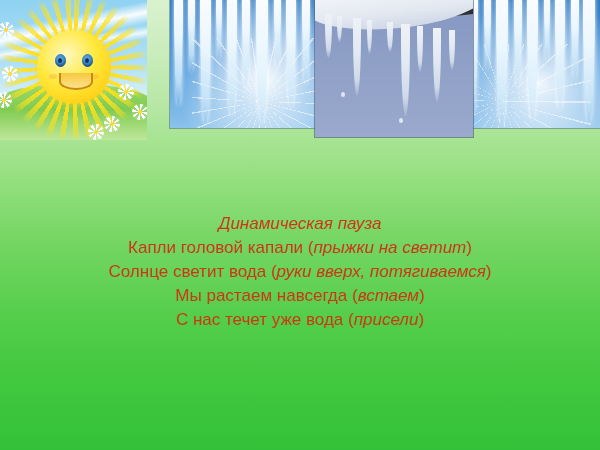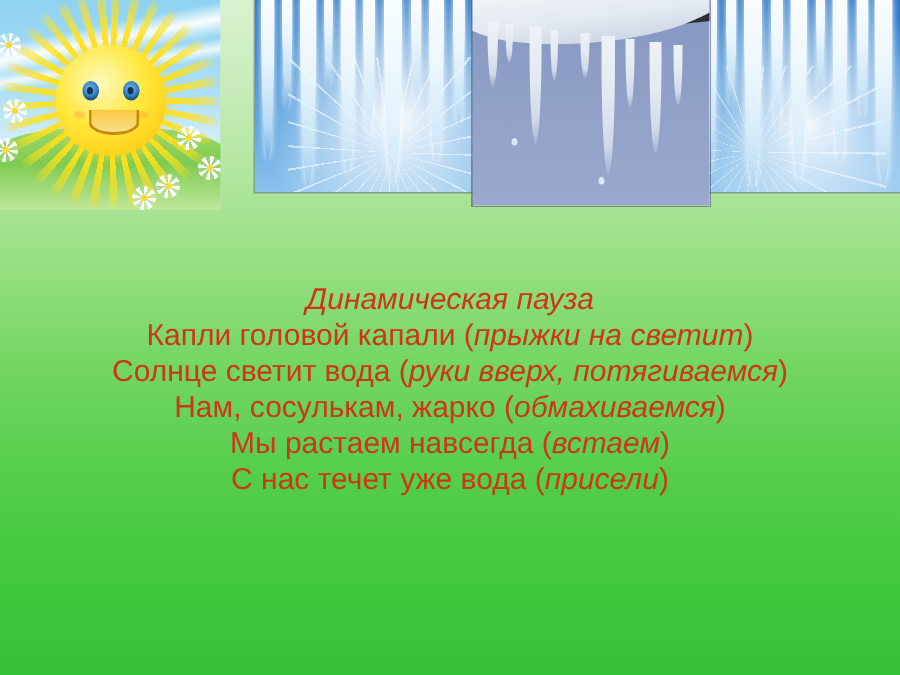--- a/index.html
+++ b/index.html
@@ -212,25 +212,25 @@
     border-radius: 50%;
     background:
       radial-gradient(circle at 50% 50%, #ffd83a 0 18%, rgba(255,216,58,0) 19%),
       repeating-conic-gradient(from 0deg, #ffffff 0deg 22deg, rgba(255,255,255,.15) 22deg 45deg);
   }
 
   
   #poem {
     position: absolute;
     left: 30px;
-    top: 188px;
+    top: 212px;
     width: 540px;
     text-align: center;
     color: #cc3714;
-    font-size: 20px;
+    font-size: 17px;
     line-height: 24px;
     text-rendering: optimizeLegibility;
   }
   #poem .title {
     font-style: italic;
     display: block;
   }
   #poem .line { display: block; }
   #poem em { font-style: italic; }
 </style>
@@ -313,20 +313,19 @@
   </div>
 
   <div id="poem">
     <span class="title">Динамическая пауза</span>
 
     <span class="line"><span>Капли головой капали (</span><em>прыжки на светит</em><span>)</span></span>
 
 
     <span class="line"><span>Солнце светит вода (</span><em>руки вверх, потягиваемся</em><span>)</span></span>
 
-    <span class="line"><span>Нам, сосулькам, жарко (</span><em>обмахиваемся</em><span>)</span></span>
 
     <span class="line"><span>Мы растаем навсегда (</span><em>встаем</em><span>)</span></span>
 
     <span class="line"><span>С нас течет уже вода (</span><em>присели</em><span>)</span></span>
   </div>
 
 </div>
 
 </body></html>

